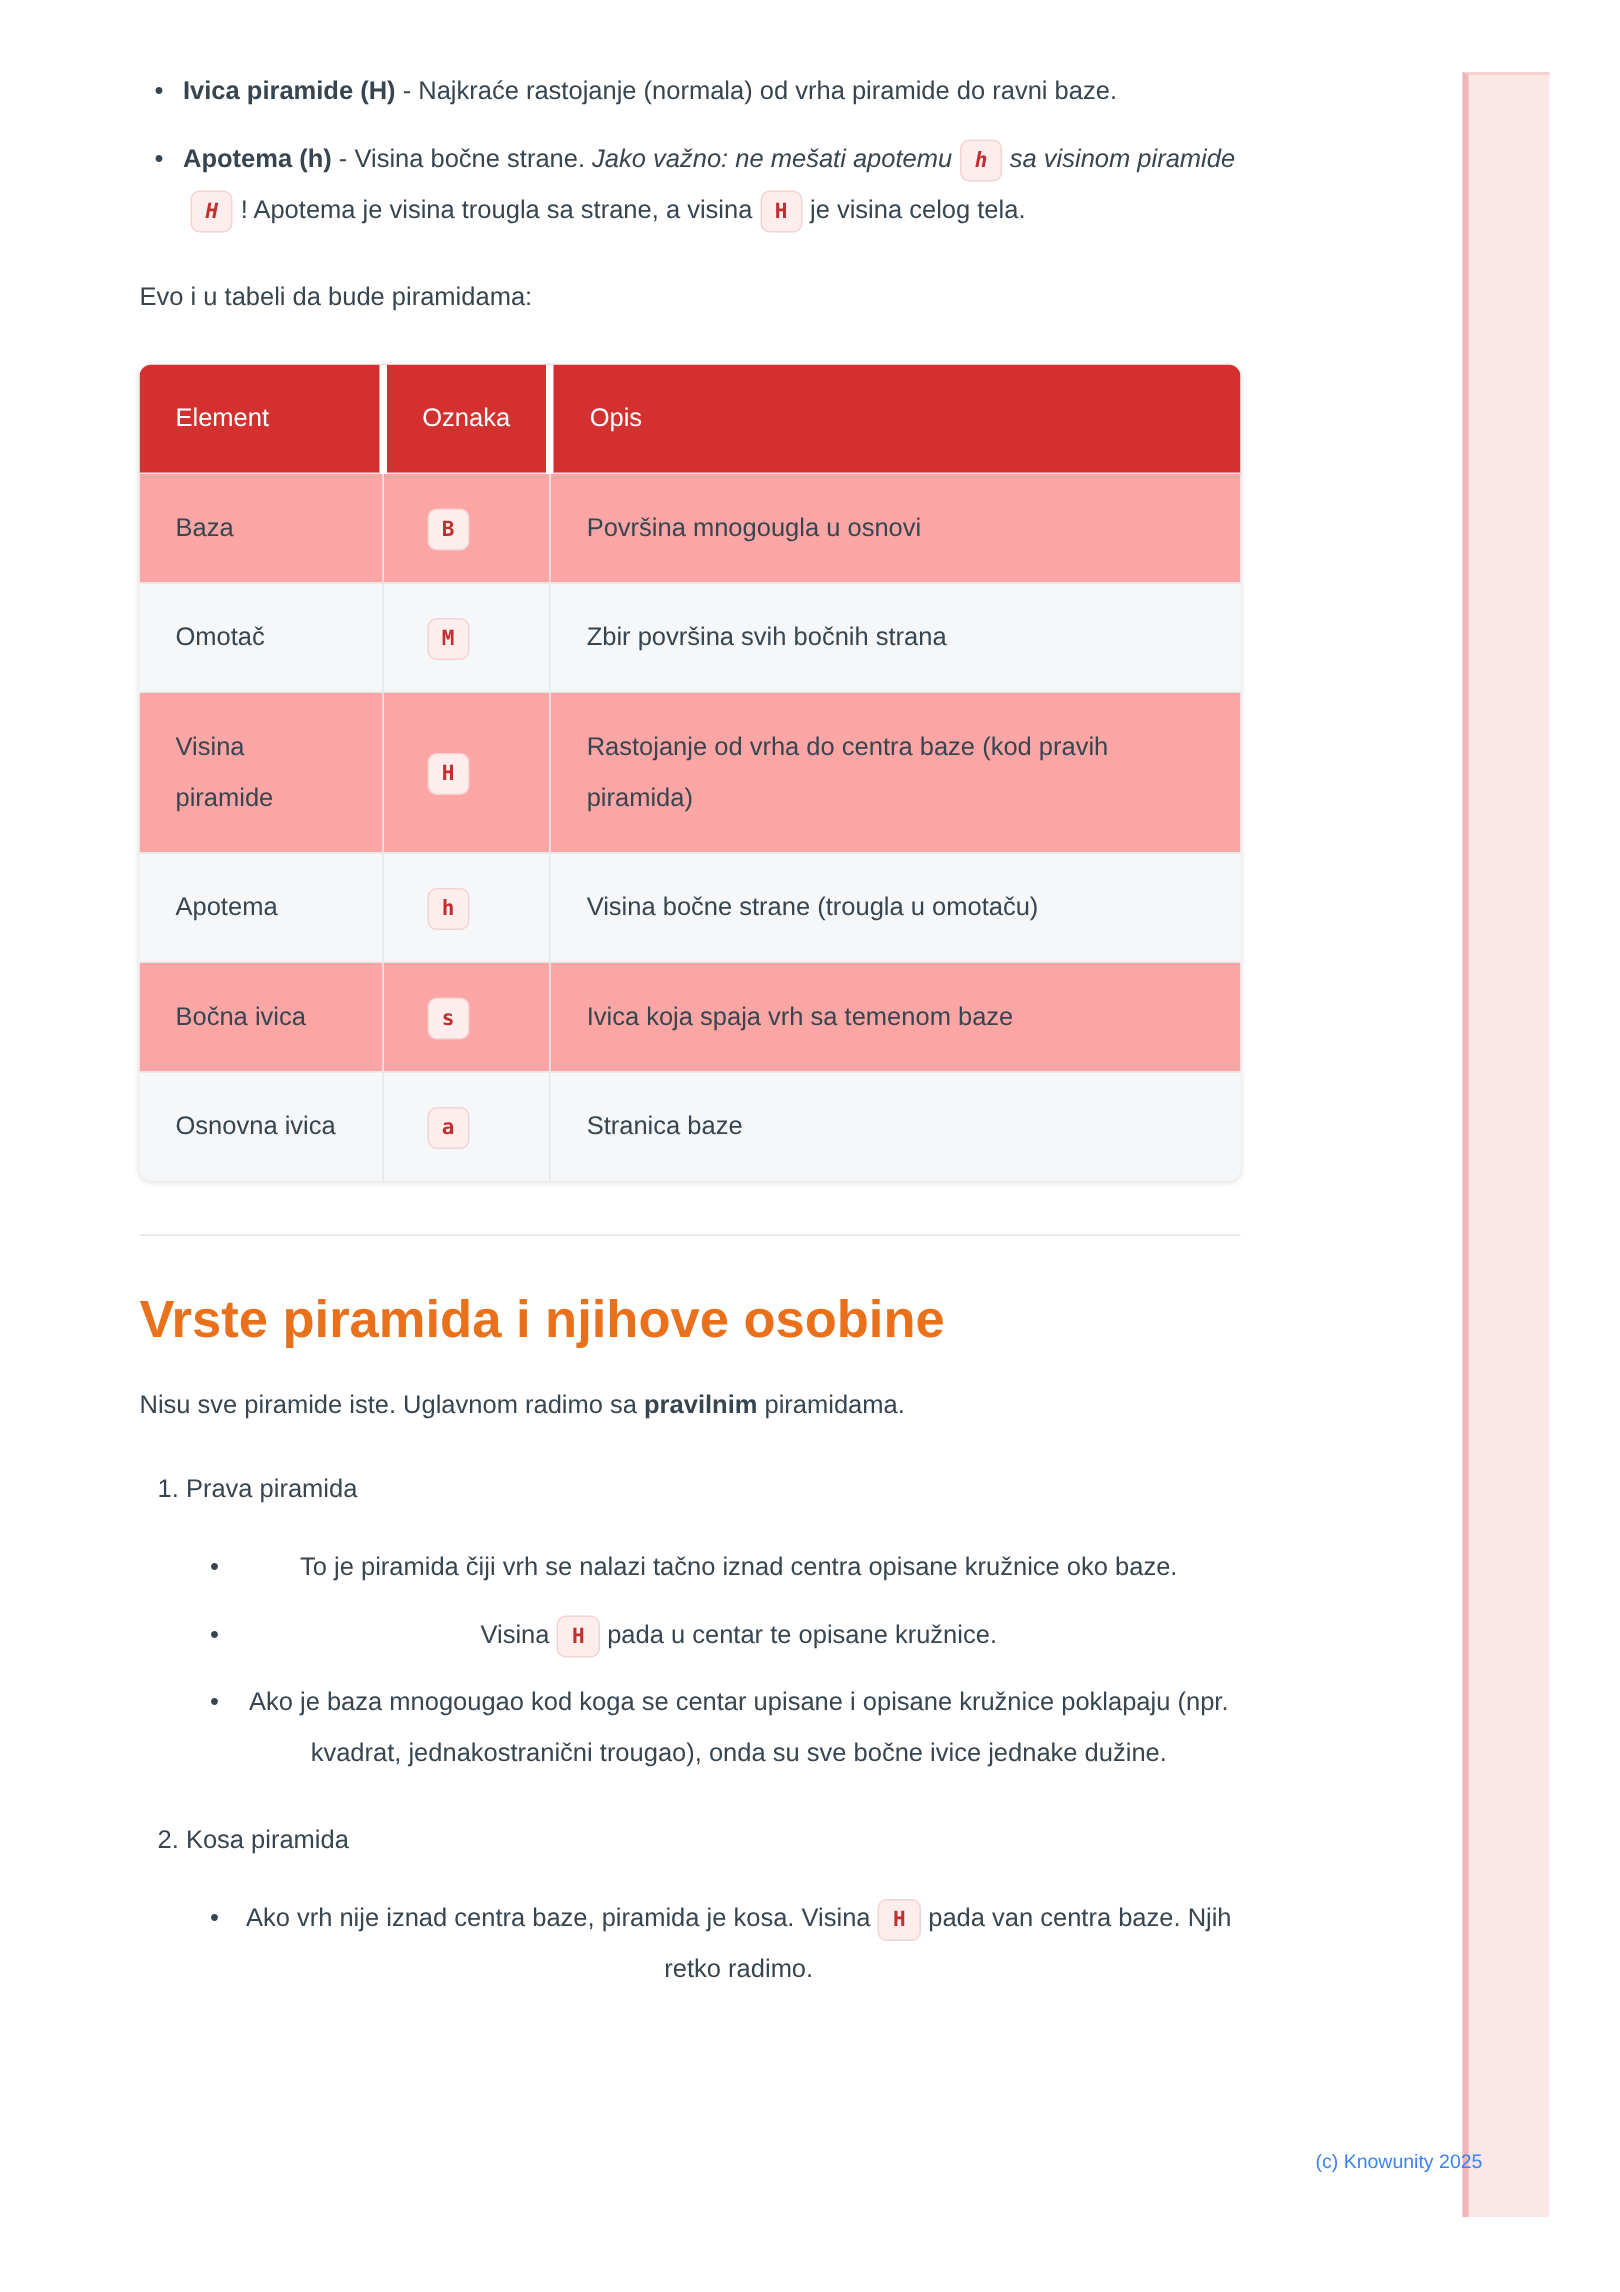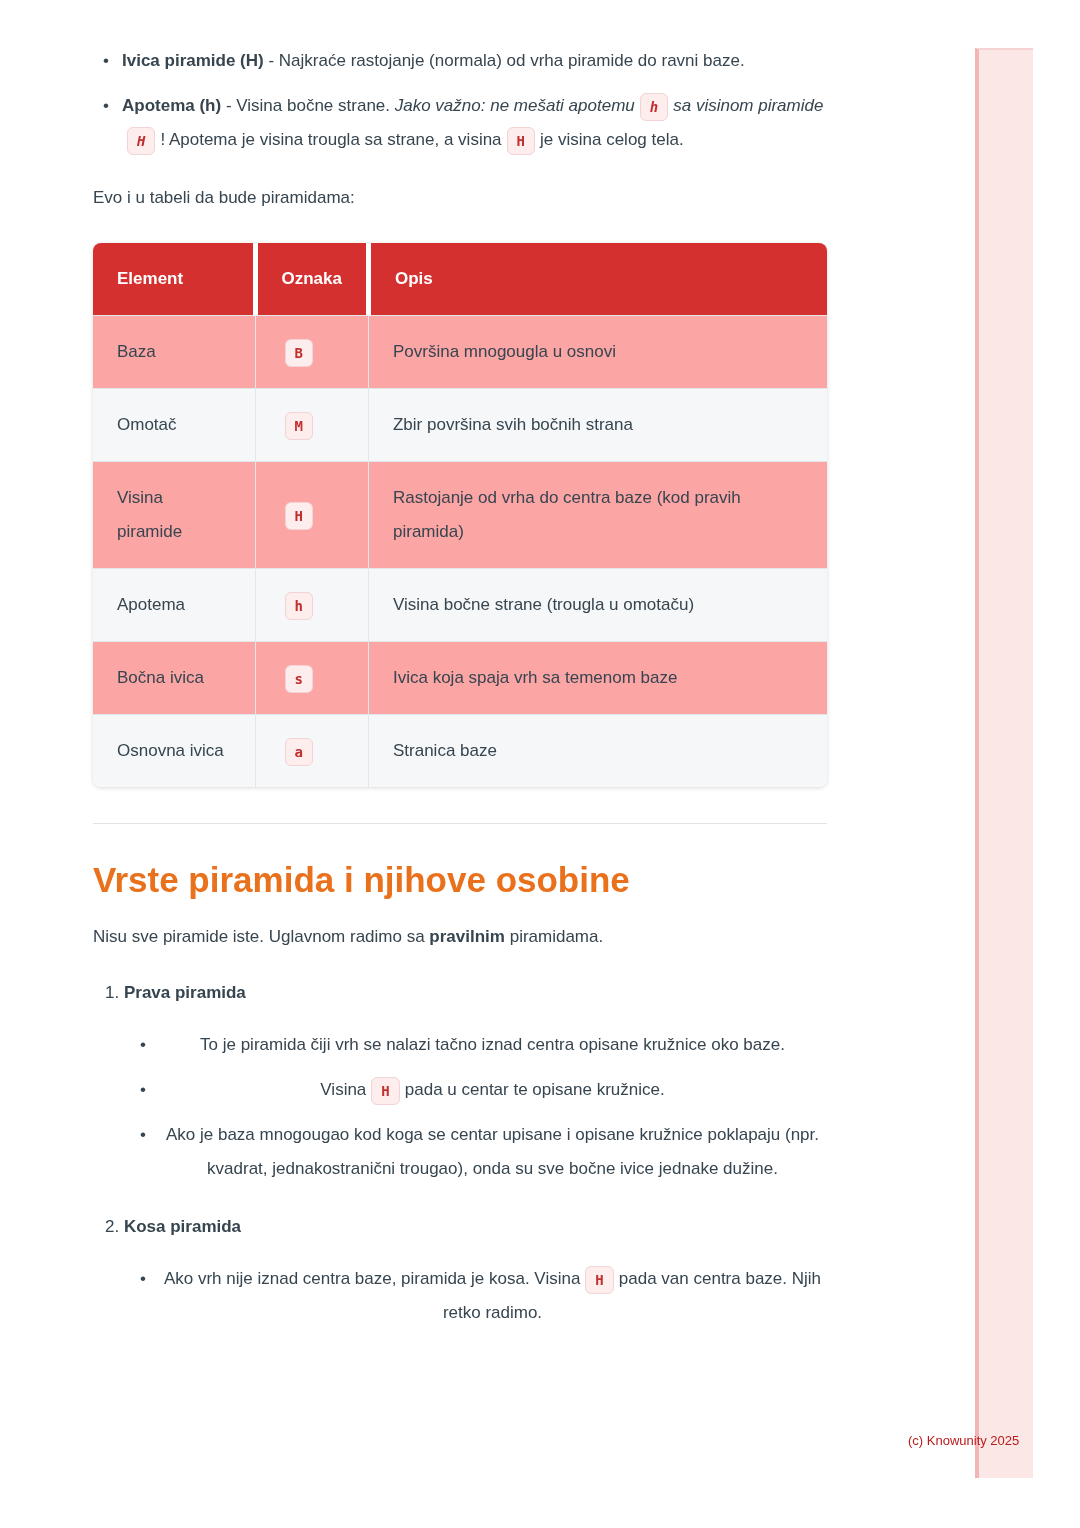--- a/index.html
+++ b/index.html
@@ -72,21 +72,21 @@
     box-shadow: 0 1px 4px rgba(0,0,0,0.15);
     overflow: hidden;
     background: #fff;
   }
   table { width: 100%; border-collapse: collapse; font-size: 17px; }
   col.c1 { width: 162px; }
   col.c2 { width: 108px; }
   thead th {
     background: #d53030;
     color: #ffffff;
-    font-weight: bold;
+    font-weight: normal;
     text-align: left;
     padding: 19px 24px;
     border-right: 5px solid #ffffff;
   }
   thead th:last-child { border-right: none; }
   tbody td {
     padding: 19px 24px;
     border-top: 1px solid #e4e7ea;
     border-right: 1px solid #e4e7ea;
     vertical-align: middle;
@@ -106,41 +106,41 @@
     font-size: 35px;
     line-height: 36px;
     font-weight: bold;
     margin: 38px 0 0;
   }
   .lead { margin: 22px 0 12px; }
 
   .num-list { margin-top: 22px; }
   .num-title { padding-left: 12px; margin-bottom: 18px; }
   .num-title .num { font-weight: normal; }
-  .num-title .ttl { font-weight: bold; }
+  .num-title .ttl { font-weight: normal; }
 
   .sub-bullets { margin-bottom: 24px; text-align: center; }
   .sub-bullet {
     position: relative;
     padding-left: 65px;
     margin-bottom: 11px;
   }
   .sub-bullet::before {
     content: "\2022";
     position: absolute;
     left: 47px; top: 0;
     color: #36454f;
   }
 
   .copyright {
     position: absolute;
-    left: 908px; top: 1432px;
+    left: 877px; top: 1432px;
     font-size: 13px;
     line-height: 18px;
-    color: #b91c1c;
+    color: #3b82f6;
     z-index: 2;
     white-space: nowrap;
   }
 </style>
 </head>
 <body>
 
 <div class="edge-bar"></div>
 
 <div class="content">

